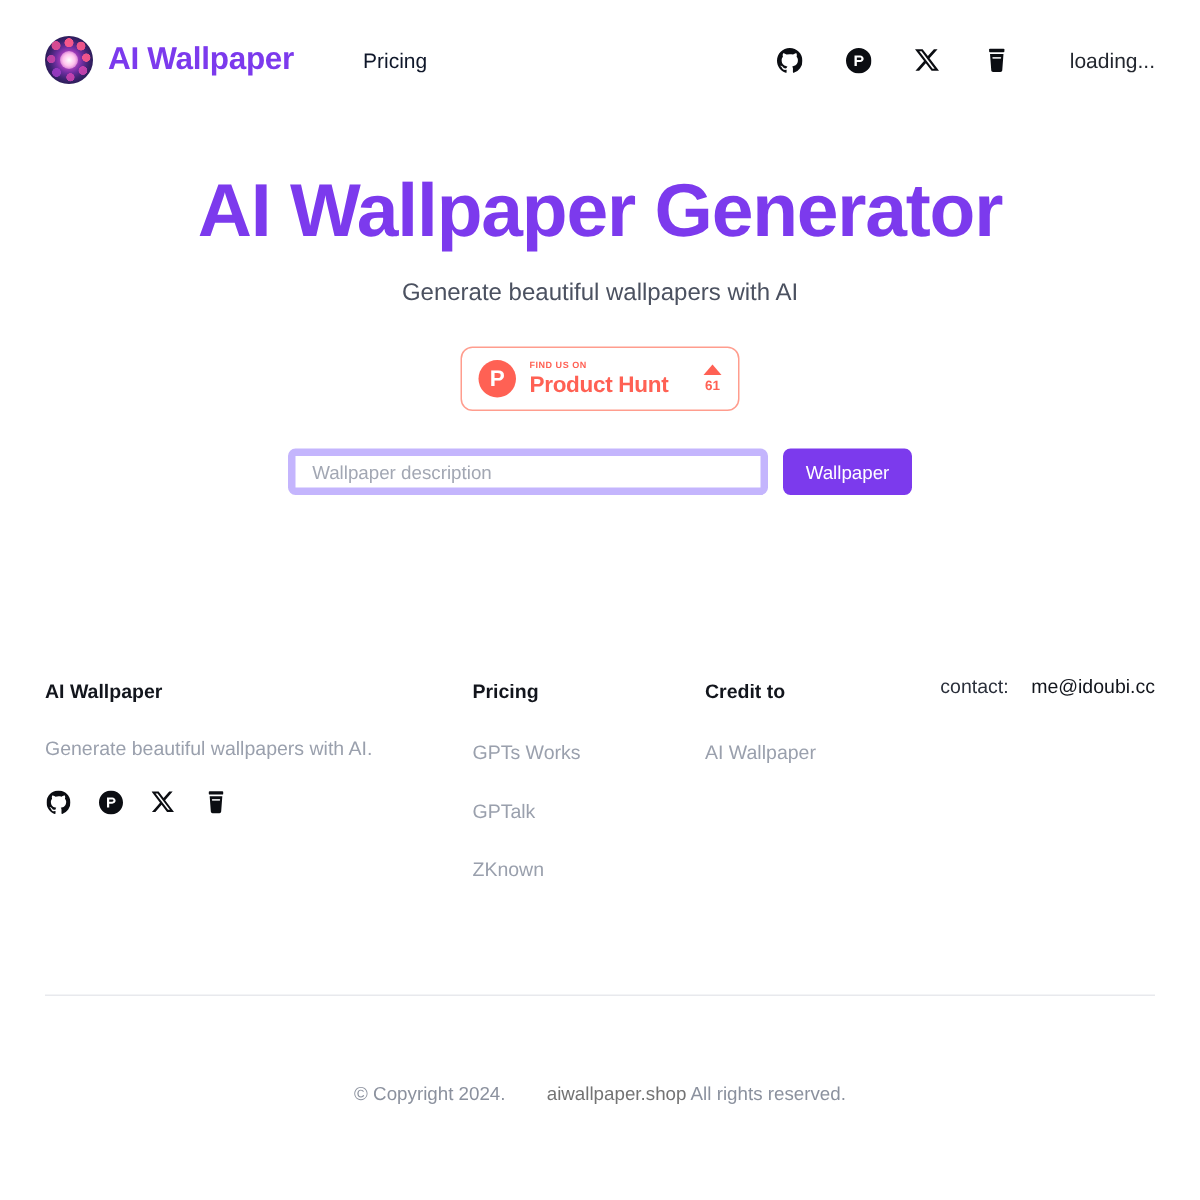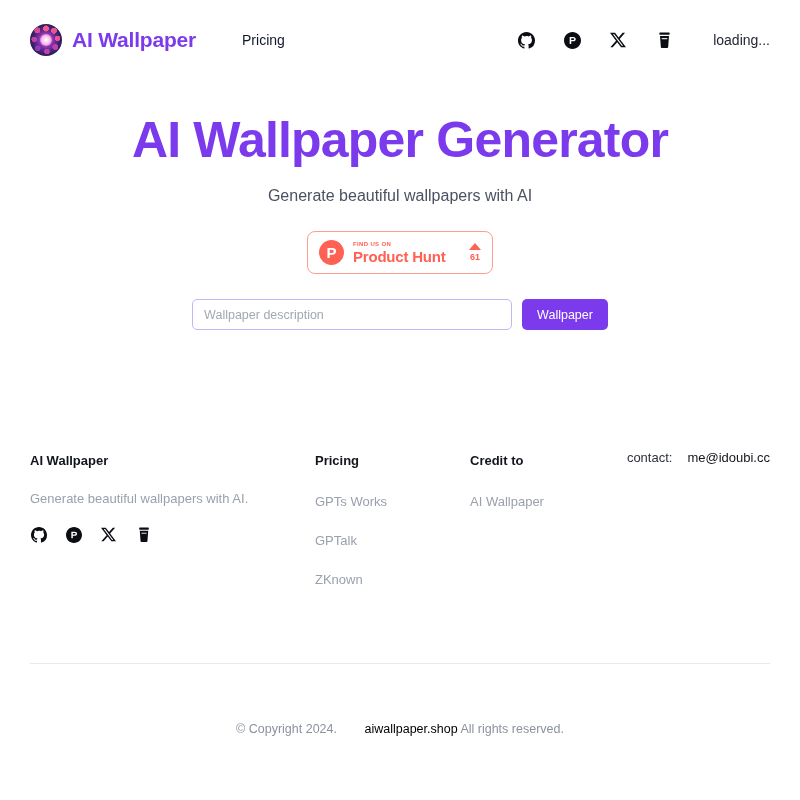--- a/index.html
+++ b/index.html
@@ -228,21 +228,21 @@
   .hero-form {
     margin-top: 25px;
     display: flex;
     align-items: center;
     gap: 10px;
   }
 
   .prompt-input {
     width: 320px;
     height: 31px;
-    border: 1px solid #c4b5fd;
+    border: 5px solid #c4b5fd;
     border-radius: 5px;
     background: #ffffff;
     padding: 0 11px;
     font-size: 12.5px;
     font-family: "Liberation Sans", sans-serif;
     color: #20242c;
     outline: none;
   }
   .prompt-input::placeholder { color: #a2a7b3; }
 
@@ -334,21 +334,21 @@
   .copyright {
     position: absolute;
     top: 722px;
     left: 0;
     width: 800px;
     text-align: center;
     font-size: 12.5px;
     color: #8b919e;
   }
   .copyright a {
-    color: #000000;
+    color: #737373;
     text-decoration: none;
     cursor: pointer;
     margin-left: 24px;
   }
 </style>
 </head>
 <body>
 
 <div class="page">
 

